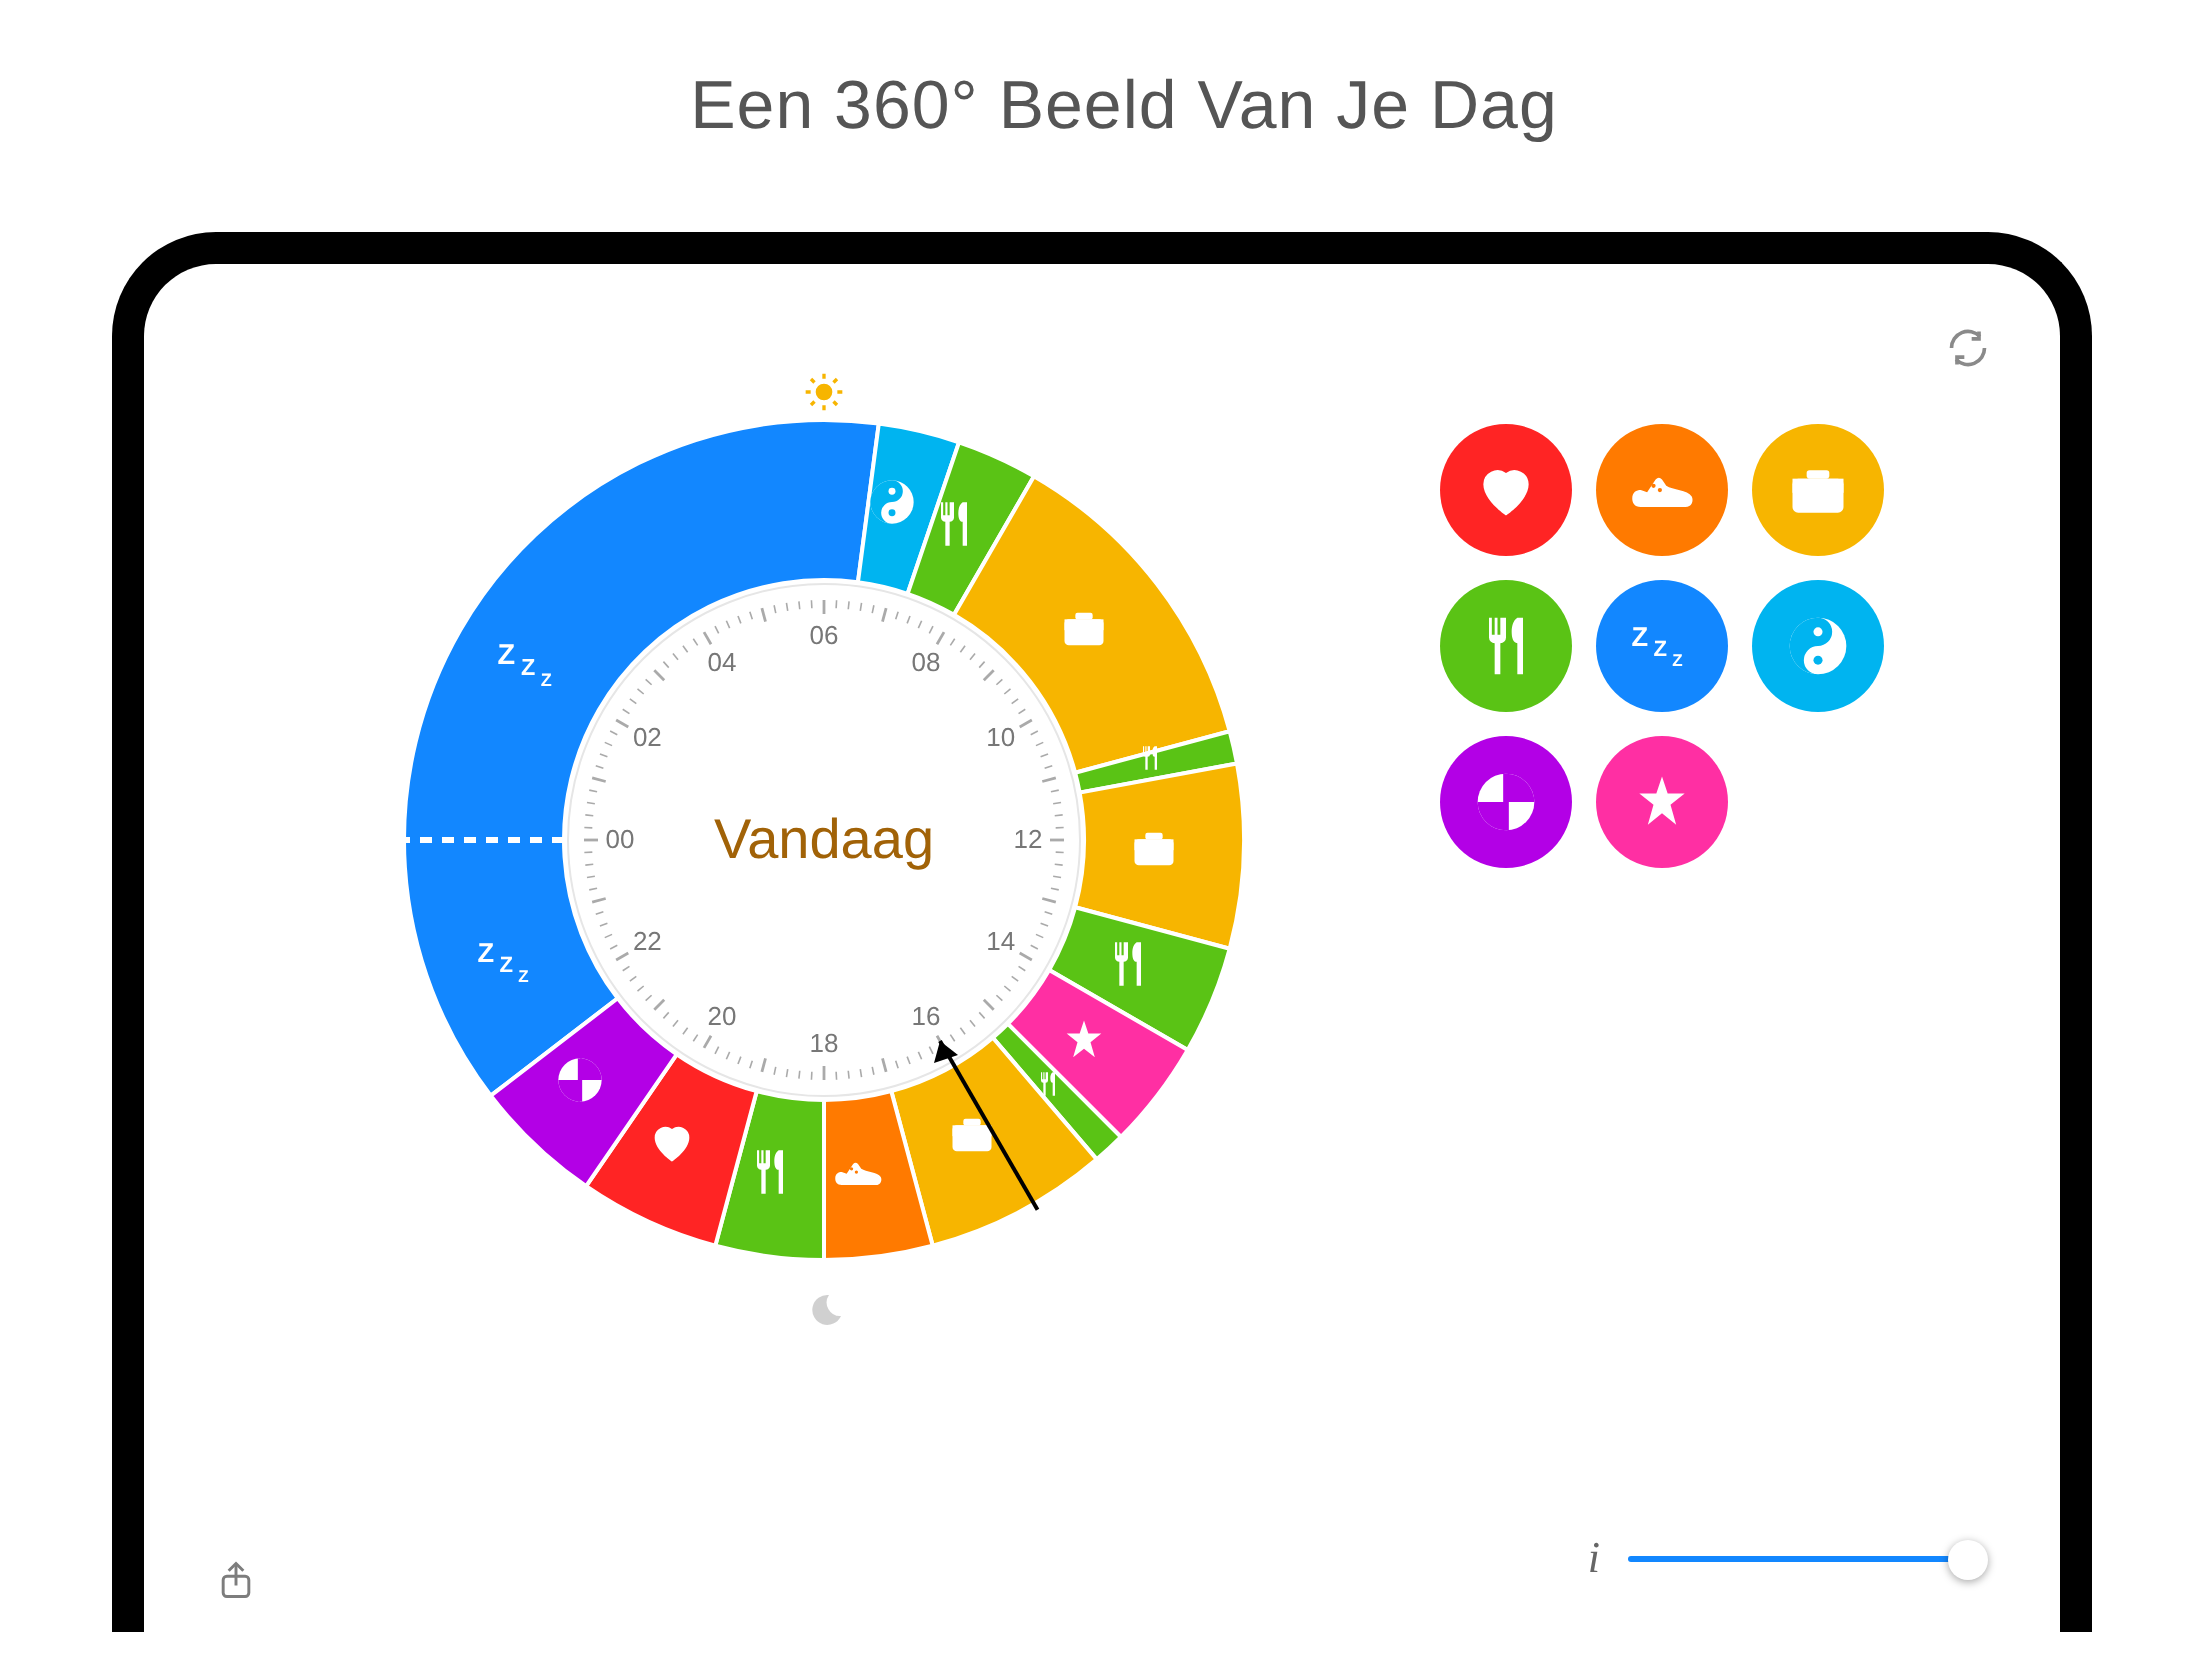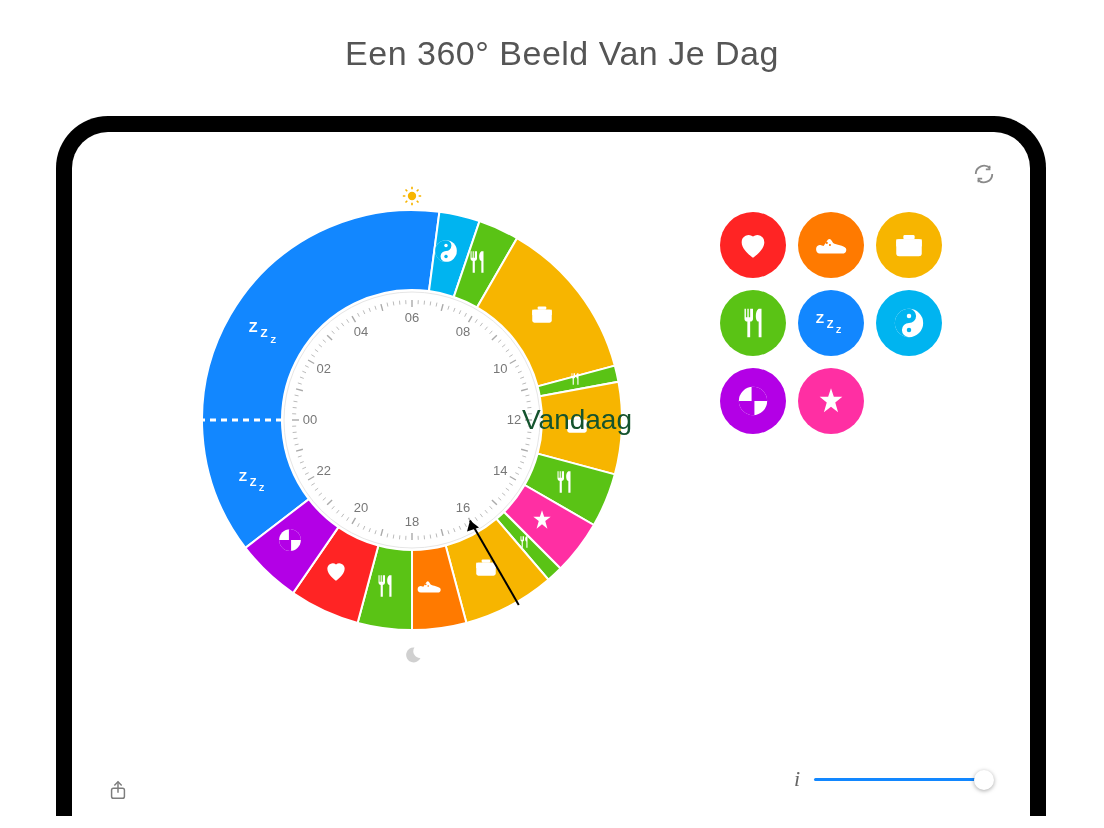--- a/index.html
+++ b/index.html
@@ -54,23 +54,23 @@
   .clock svg {
     position: absolute;
     left: 0; top: 0;
     overflow: visible;
   }
   .clock-center-text {
     position: absolute;
     width: 100%;
     top: 50%;
     transform: translateY(-50%);
-    text-align: right;
+    text-align: center;
     font-size: 28px;
-    color: #14532d;
+    color: #a16207;
   }
 
   
   .sun-icon {
     position: absolute;
     left: 318px;
     top: 42px;
     width: 20px;
     height: 20px;
   }

